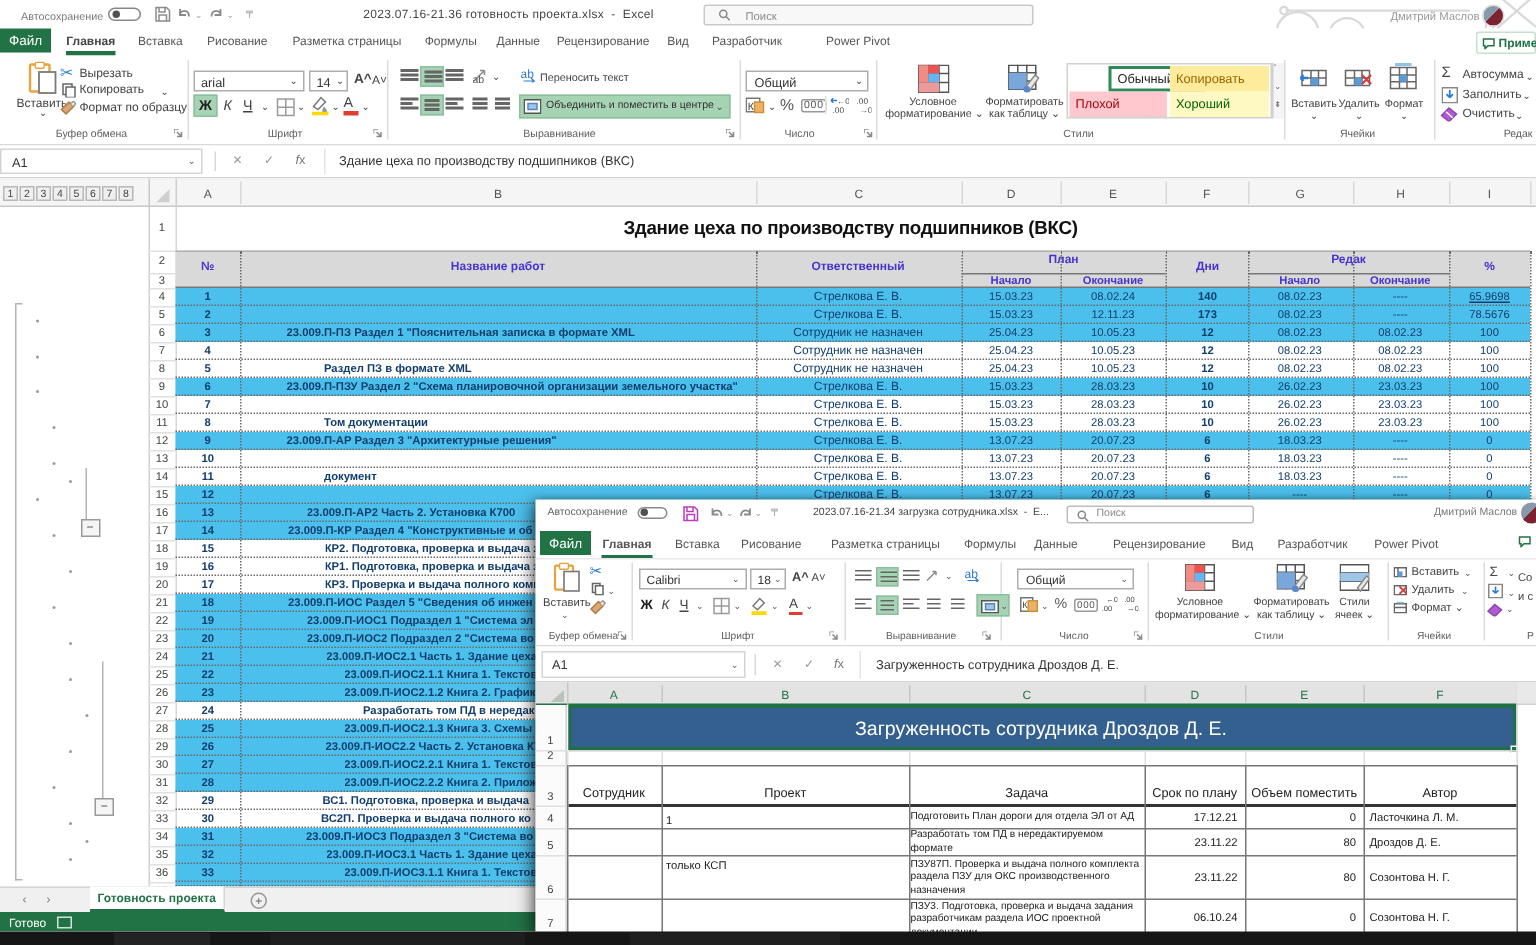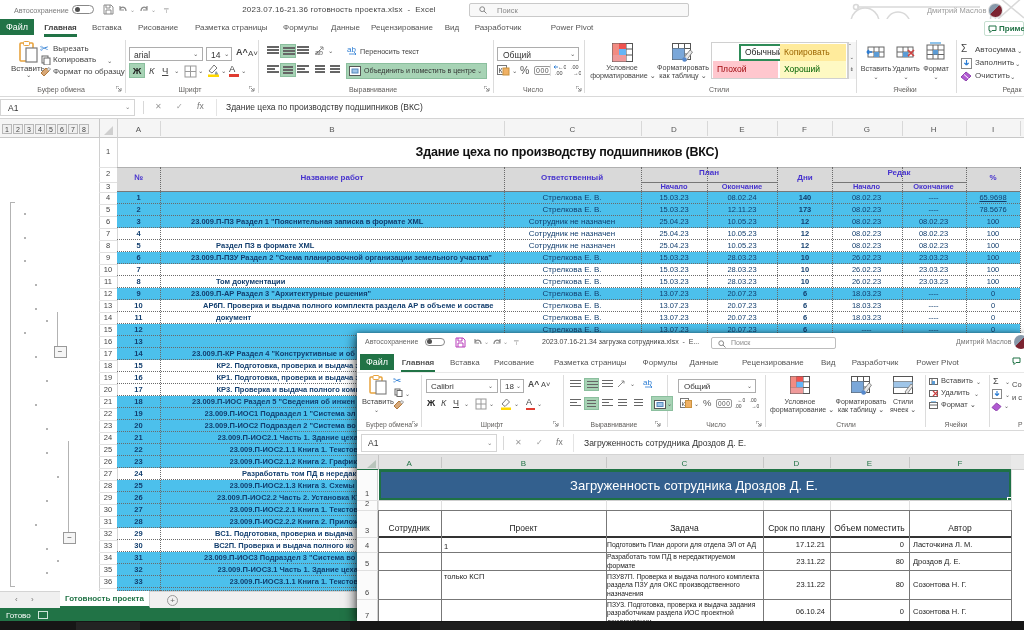--- a/index.html
+++ b/index.html
@@ -505,21 +505,20 @@
 <div style="position:absolute;left:191px;top:289.2px;width:311px;overflow:hidden;font-size:7.5px;color:#123e6e;font-weight:bold;white-space:nowrap;">23.009.П-АР Раздел 3 "Архитектурные решения"</div>
 <div style="position:absolute;left:572px;top:289.2px;transform:translateX(-50%);font-size:8px;color:#123e6e;font-weight:normal;white-space:nowrap;">Стрелкова Е. В.</div>
 <div style="position:absolute;left:674px;top:289.2px;transform:translateX(-50%);font-size:7.5px;color:#123e6e;font-weight:normal;white-space:nowrap;">13.07.23</div>
 <div style="position:absolute;left:742px;top:289.2px;transform:translateX(-50%);font-size:7.5px;color:#123e6e;font-weight:normal;white-space:nowrap;">20.07.23</div>
 <div style="position:absolute;left:805px;top:289.2px;transform:translateX(-50%);font-size:7.5px;color:#123e6e;font-weight:bold;white-space:nowrap;">6</div>
 <div style="position:absolute;left:866.5px;top:289.2px;transform:translateX(-50%);font-size:7.5px;color:#123e6e;font-weight:normal;white-space:nowrap;">18.03.23</div>
 <div style="position:absolute;left:933.5px;top:289.2px;transform:translateX(-50%);font-size:7.5px;color:#123e6e;font-weight:normal;white-space:nowrap;">----</div>
 <div style="position:absolute;left:993px;top:289.2px;transform:translateX(-50%);font-size:7.5px;color:#123e6e;font-weight:normal;white-space:nowrap;">0</div>
 <div style="position:absolute;left:117px;top:311.0px;width:903px;height:1px;border-bottom:1px dotted #6a6a6a;"></div>
 <div style="position:absolute;left:138.5px;top:301.2px;transform:translateX(-50%);font-size:7.5px;color:#123e6e;font-weight:bold;white-space:nowrap;">10</div>
-<div style="position:absolute;left:203px;top:301.2px;width:299px;overflow:hidden;font-size:7.5px;color:#123e6e;font-weight:bold;white-space:nowrap;">АР6П. Проверка и выдача полного комплекта раздела АР в объеме и составе</div>
 <div style="position:absolute;left:572px;top:301.2px;transform:translateX(-50%);font-size:8px;color:#123e6e;font-weight:normal;white-space:nowrap;">Стрелкова Е. В.</div>
 <div style="position:absolute;left:674px;top:301.2px;transform:translateX(-50%);font-size:7.5px;color:#123e6e;font-weight:normal;white-space:nowrap;">13.07.23</div>
 <div style="position:absolute;left:742px;top:301.2px;transform:translateX(-50%);font-size:7.5px;color:#123e6e;font-weight:normal;white-space:nowrap;">20.07.23</div>
 <div style="position:absolute;left:805px;top:301.2px;transform:translateX(-50%);font-size:7.5px;color:#123e6e;font-weight:bold;white-space:nowrap;">6</div>
 <div style="position:absolute;left:866.5px;top:301.2px;transform:translateX(-50%);font-size:7.5px;color:#123e6e;font-weight:normal;white-space:nowrap;">18.03.23</div>
 <div style="position:absolute;left:933.5px;top:301.2px;transform:translateX(-50%);font-size:7.5px;color:#123e6e;font-weight:normal;white-space:nowrap;">----</div>
 <div style="position:absolute;left:993px;top:301.2px;transform:translateX(-50%);font-size:7.5px;color:#123e6e;font-weight:normal;white-space:nowrap;">0</div>
 <div style="position:absolute;left:117px;top:323.0px;width:903px;height:1px;border-bottom:1px dotted #6a6a6a;"></div>
 <div style="position:absolute;left:138.5px;top:313.2px;transform:translateX(-50%);font-size:7.5px;color:#123e6e;font-weight:bold;white-space:nowrap;">11</div>
 <div style="position:absolute;left:216px;top:313.2px;width:286px;overflow:hidden;font-size:7.5px;color:#123e6e;font-weight:bold;white-space:nowrap;">документ</div>
@@ -536,20 +535,21 @@
 <div style="position:absolute;left:572px;top:325.2px;transform:translateX(-50%);font-size:8px;color:#123e6e;font-weight:normal;white-space:nowrap;">Стрелкова Е. В.</div>
 <div style="position:absolute;left:674px;top:325.2px;transform:translateX(-50%);font-size:7.5px;color:#123e6e;font-weight:normal;white-space:nowrap;">13.07.23</div>
 <div style="position:absolute;left:742px;top:325.2px;transform:translateX(-50%);font-size:7.5px;color:#123e6e;font-weight:normal;white-space:nowrap;">20.07.23</div>
 <div style="position:absolute;left:805px;top:325.2px;transform:translateX(-50%);font-size:7.5px;color:#123e6e;font-weight:bold;white-space:nowrap;">6</div>
 <div style="position:absolute;left:866.5px;top:325.2px;transform:translateX(-50%);font-size:7.5px;color:#123e6e;font-weight:normal;white-space:nowrap;">----</div>
 <div style="position:absolute;left:933.5px;top:325.2px;transform:translateX(-50%);font-size:7.5px;color:#123e6e;font-weight:normal;white-space:nowrap;">----</div>
 <div style="position:absolute;left:993px;top:325.2px;transform:translateX(-50%);font-size:7.5px;color:#123e6e;font-weight:normal;white-space:nowrap;">0</div>
 <div style="position:absolute;left:117px;top:336.0px;width:903px;height:12.0px;background:#4cc0ec;"></div>
 <div style="position:absolute;left:117px;top:347.0px;width:903px;height:1px;border-bottom:1px dotted #6a6a6a;"></div>
 <div style="position:absolute;left:138.5px;top:337.2px;transform:translateX(-50%);font-size:7.5px;color:#123e6e;font-weight:bold;white-space:nowrap;">13</div>
+<div style="position:absolute;left:204.5px;top:337.2px;width:297.5px;overflow:hidden;font-size:7.5px;color:#123e6e;font-weight:bold;white-space:nowrap;">23.009.П-АР2 Часть 2. Установка К700</div>
 <div style="position:absolute;left:572px;top:337.2px;transform:translateX(-50%);font-size:8px;color:#123e6e;font-weight:normal;white-space:nowrap;">Стрелкова Е. В.</div>
 <div style="position:absolute;left:674px;top:337.2px;transform:translateX(-50%);font-size:7.5px;color:#123e6e;font-weight:normal;white-space:nowrap;">13.07.23</div>
 <div style="position:absolute;left:742px;top:337.2px;transform:translateX(-50%);font-size:7.5px;color:#123e6e;font-weight:normal;white-space:nowrap;">20.07.23</div>
 <div style="position:absolute;left:805px;top:337.2px;transform:translateX(-50%);font-size:7.5px;color:#123e6e;font-weight:bold;white-space:nowrap;">6</div>
 <div style="position:absolute;left:866.5px;top:337.2px;transform:translateX(-50%);font-size:7.5px;color:#123e6e;font-weight:normal;white-space:nowrap;">----</div>
 <div style="position:absolute;left:933.5px;top:337.2px;transform:translateX(-50%);font-size:7.5px;color:#123e6e;font-weight:normal;white-space:nowrap;">----</div>
 <div style="position:absolute;left:993px;top:337.2px;transform:translateX(-50%);font-size:7.5px;color:#123e6e;font-weight:normal;white-space:nowrap;">0</div>
 <div style="position:absolute;left:117px;top:348.0px;width:903px;height:12.0px;background:#4cc0ec;"></div>
 <div style="position:absolute;left:117px;top:359.0px;width:903px;height:1px;border-bottom:1px dotted #6a6a6a;"></div>
 <div style="position:absolute;left:138.5px;top:349.2px;transform:translateX(-50%);font-size:7.5px;color:#123e6e;font-weight:bold;white-space:nowrap;">14</div>

